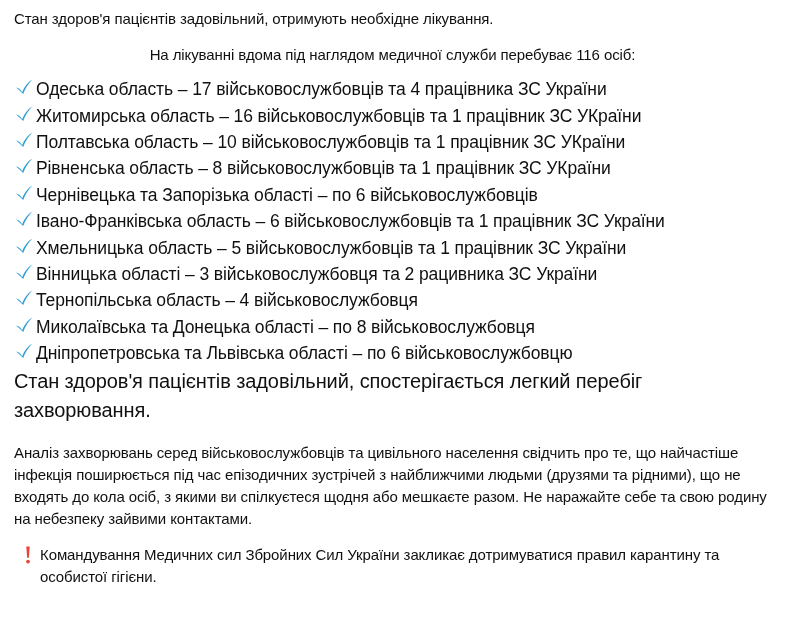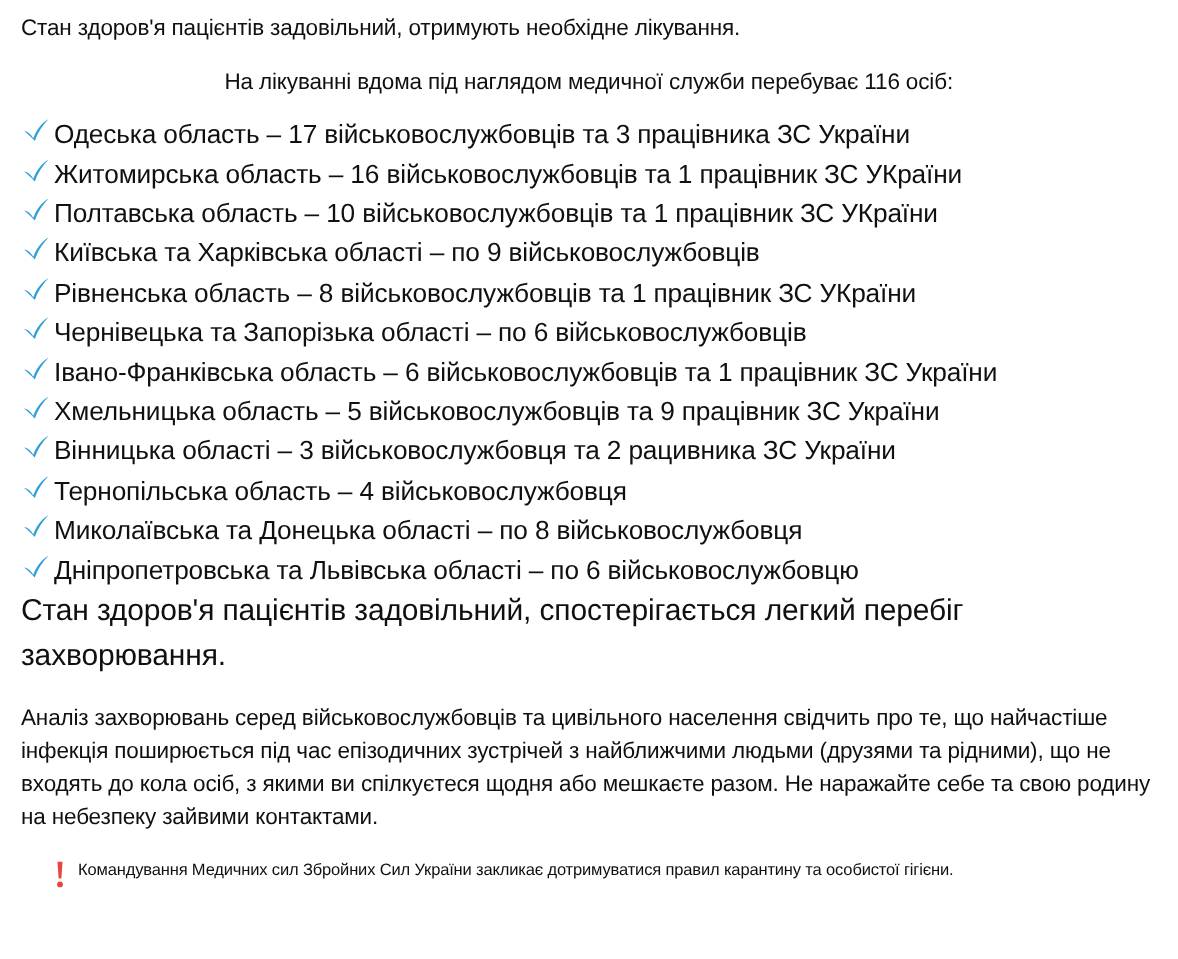--- a/index.html
+++ b/index.html
@@ -55,23 +55,23 @@
   .li-text {
     flex: 1 1 auto;
   }
   .closing {
     font-size: 20px;
     line-height: 1.47;
     margin: 0 0 16px 0;
     letter-spacing: -0.1px;
   }
   .final {
-    font-size: 11px;
+    font-size: 15px;
     line-height: 1.47;
-    margin: 16px;
+    margin: 4px;
     letter-spacing: -0.1px;
     display: flex;
     align-items: flex-start;
   }
   .excl {
     flex: 0 0 auto;
     width: 20px;
     margin-right: 2px;
     position: relative;
     top: 1px;
@@ -89,45 +89,37 @@
 
   <p class="para tight">На лікуванні вдома під наглядом медичної служби перебуває 116 осіб:</p>
 
   <ul class="list">
     <li>
       <span class="check">
         <svg width="20" height="17" viewBox="0 0 20 17">
             <path d="M2 9.4 C4.2 9.6 6.4 11.2 8.2 14.2 C10.6 8.2 14.2 3.6 18.4 1.4 C14.2 5.6 11.2 10.4 9.2 16 C6.6 13.2 4.4 11.2 2 9.4 Z" fill="#2f9fd8"></path>
           </svg>
       </span>
-      <span class="li-text">Одеська область – 17 військовослужбовців та 3 працівника ЗС України</span>
+      <span class="li-text">Одеська область – 17 військовослужбовців та 4 працівника ЗС України</span>
     </li>
     <li>
       <span class="check">
         <svg width="20" height="17" viewBox="0 0 20 17">
             <path d="M2 9.4 C4.2 9.6 6.4 11.2 8.2 14.2 C10.6 8.2 14.2 3.6 18.4 1.4 C14.2 5.6 11.2 10.4 9.2 16 C6.6 13.2 4.4 11.2 2 9.4 Z" fill="#2f9fd8"></path>
           </svg>
       </span>
       <span class="li-text">Житомирська область – 16 військовослужбовців та 1 працівник ЗС УКраїни</span>
     </li>
     <li>
       <span class="check">
         <svg width="20" height="17" viewBox="0 0 20 17">
             <path d="M2 9.4 C4.2 9.6 6.4 11.2 8.2 14.2 C10.6 8.2 14.2 3.6 18.4 1.4 C14.2 5.6 11.2 10.4 9.2 16 C6.6 13.2 4.4 11.2 2 9.4 Z" fill="#2f9fd8"></path>
           </svg>
       </span>
       <span class="li-text">Полтавська область – 10 військовослужбовців та 1 працівник ЗС УКраїни</span>
-    </li>
-    <li>
-      <span class="check">
-        <svg width="20" height="17" viewBox="0 0 20 17">
-            <path d="M2 9.4 C4.2 9.6 6.4 11.2 8.2 14.2 C10.6 8.2 14.2 3.6 18.4 1.4 C14.2 5.6 11.2 10.4 9.2 16 C6.6 13.2 4.4 11.2 2 9.4 Z" fill="#2f9fd8"></path>
-          </svg>
-      </span>
-      <span class="li-text">Київська та Харківська області – по 9 військовослужбовців</span>
     </li>
     <li>
       <span class="check">
         <svg width="20" height="17" viewBox="0 0 20 17">
             <path d="M2 9.4 C4.2 9.6 6.4 11.2 8.2 14.2 C10.6 8.2 14.2 3.6 18.4 1.4 C14.2 5.6 11.2 10.4 9.2 16 C6.6 13.2 4.4 11.2 2 9.4 Z" fill="#2f9fd8"></path>
           </svg>
       </span>
       <span class="li-text">Рівненська область – 8 військовослужбовців та 1 працівник ЗС УКраїни</span>
     </li>
     <li>
@@ -145,21 +137,21 @@
           </svg>
       </span>
       <span class="li-text">Івано-Франківська область – 6 військовослужбовців та 1 працівник ЗС України</span>
     </li>
     <li>
       <span class="check">
         <svg width="20" height="17" viewBox="0 0 20 17">
             <path d="M2 9.4 C4.2 9.6 6.4 11.2 8.2 14.2 C10.6 8.2 14.2 3.6 18.4 1.4 C14.2 5.6 11.2 10.4 9.2 16 C6.6 13.2 4.4 11.2 2 9.4 Z" fill="#2f9fd8"></path>
           </svg>
       </span>
-      <span class="li-text">Хмельницька область – 5 військовослужбовців та 9 працівник ЗС України</span>
+      <span class="li-text">Хмельницька область – 5 військовослужбовців та 1 працівник ЗС України</span>
     </li>
     <li>
       <span class="check">
         <svg width="20" height="17" viewBox="0 0 20 17">
             <path d="M2 9.4 C4.2 9.6 6.4 11.2 8.2 14.2 C10.6 8.2 14.2 3.6 18.4 1.4 C14.2 5.6 11.2 10.4 9.2 16 C6.6 13.2 4.4 11.2 2 9.4 Z" fill="#2f9fd8"></path>
           </svg>
       </span>
       <span class="li-text">Вінницька області – 3 військовослужбовця та 2 рацивника ЗС України</span>
     </li>
     <li>

